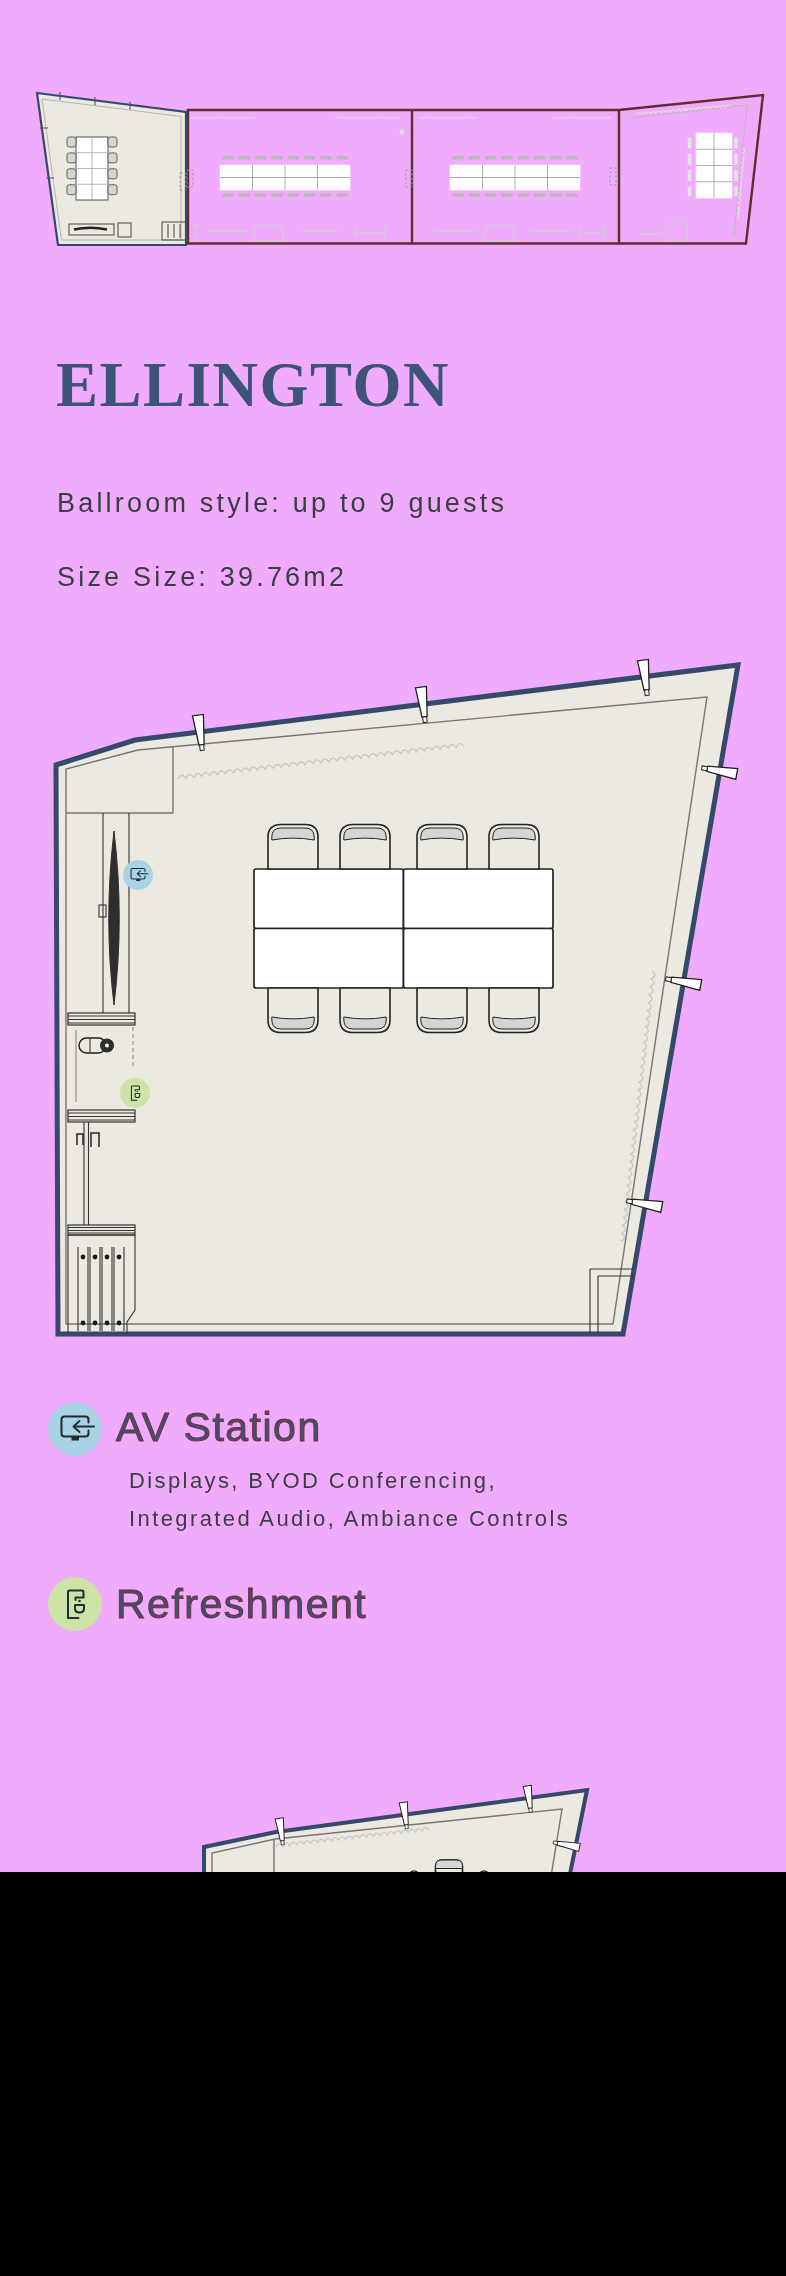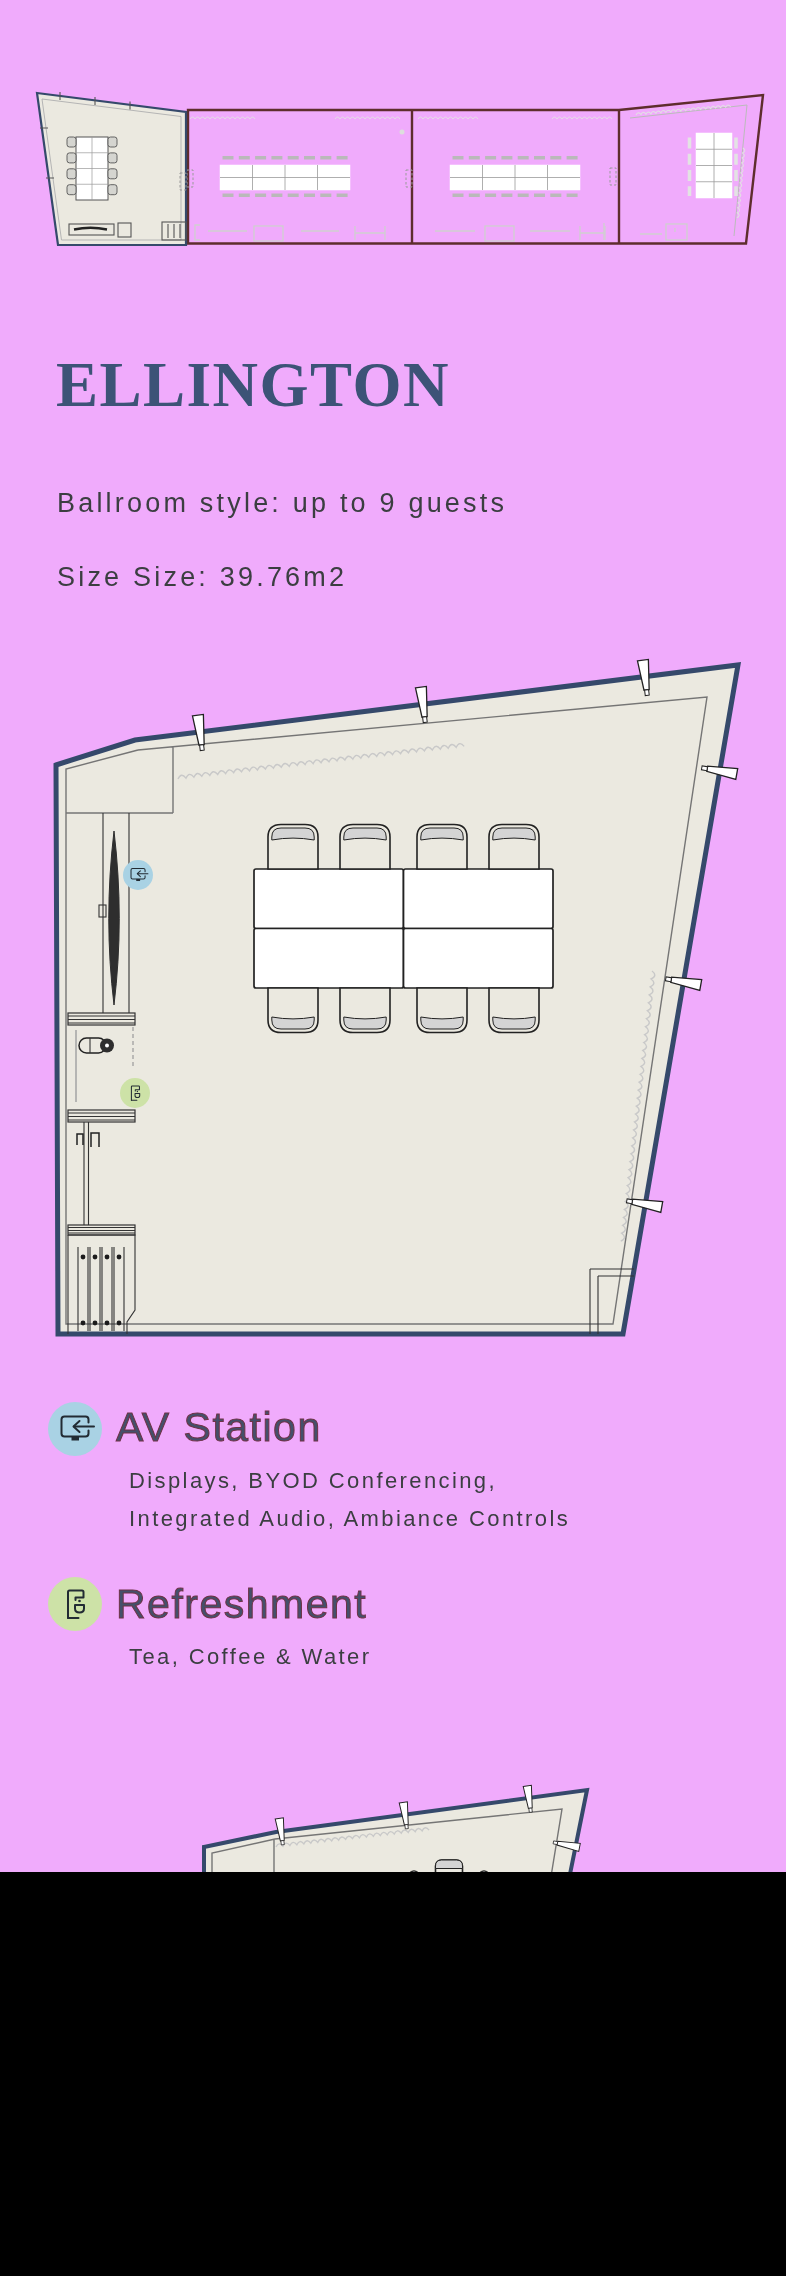--- a/index.html
+++ b/index.html
@@ -300,23 +300,20 @@
   <div class="legend-p" id="p-av">
     <span>Displays, BYOD Conferencing,</span><br>
     <span>Integrated Audio, Ambiance Controls</span>
   </div>
 
   <svg class="legend-badge" id="badge-ref" width="54" height="54" viewBox="0 0 54 54">
     <circle cx="27" cy="27" r="27" fill="#cde2a7"></circle>
     <use href="#icon-coffee"></use>
   </svg>
   <div class="legend-h" id="h-ref">Refreshment</div>
-  <div class="legend-p" id="p-ref">
-    <span>Tea, Coffee &amp; Water</span>
-  </div>
 
   <svg id="ballroom-plan" width="394" height="400" viewBox="0 0 394 400">
     <polygon class="outer-s" points="8,62 80,47 391,5 315,381 8,381"></polygon>
     <path class="inner" d="M79,54 L366,24 L309,374 H16 V68 L79,54 M16,90 H78 M78,90 V54"></path>
 
     <g transform="translate(80,62) rotate(-6.3)">
         <path class="curtain" d="M0,0 q3.5,-5.5 7,0 q3.5,-5.5 7,0 q3.5,-5.5 7,0 q3.5,-5.5 7,0 q3.5,-5.5 7,0 q3.5,-5.5 7,0 q3.5,-5.5 7,0 q3.5,-5.5 7,0 q3.5,-5.5 7,0 q3.5,-5.5 7,0 q3.5,-5.5 7,0 q3.5,-5.5 7,0 q3.5,-5.5 7,0 q3.5,-5.5 7,0 q3.5,-5.5 7,0 q3.5,-5.5 7,0 q3.5,-5.5 7,0 q3.5,-5.5 7,0 q3.5,-5.5 7,0 q3.5,-5.5 7,0 q3.5,-5.5 7,0 q3.5,-5.5 7,0"></path>
       </g>
     <g transform="translate(341,170) rotate(97.6)">
         <path class="curtain" d="M0,0 q3.5,-5.5 7,0 q3.5,-5.5 7,0 q3.5,-5.5 7,0 q3.5,-5.5 7,0 q3.5,-5.5 7,0 q3.5,-5.5 7,0 q3.5,-5.5 7,0 q3.5,-5.5 7,0 q3.5,-5.5 7,0 q3.5,-5.5 7,0 q3.5,-5.5 7,0 q3.5,-5.5 7,0 q3.5,-5.5 7,0 q3.5,-5.5 7,0 q3.5,-5.5 7,0 q3.5,-5.5 7,0 q3.5,-5.5 7,0 q3.5,-5.5 7,0 q3.5,-5.5 7,0 q3.5,-5.5 7,0 q3.5,-5.5 7,0 q3.5,-5.5 7,0 q3.5,-5.5 7,0"></path>

